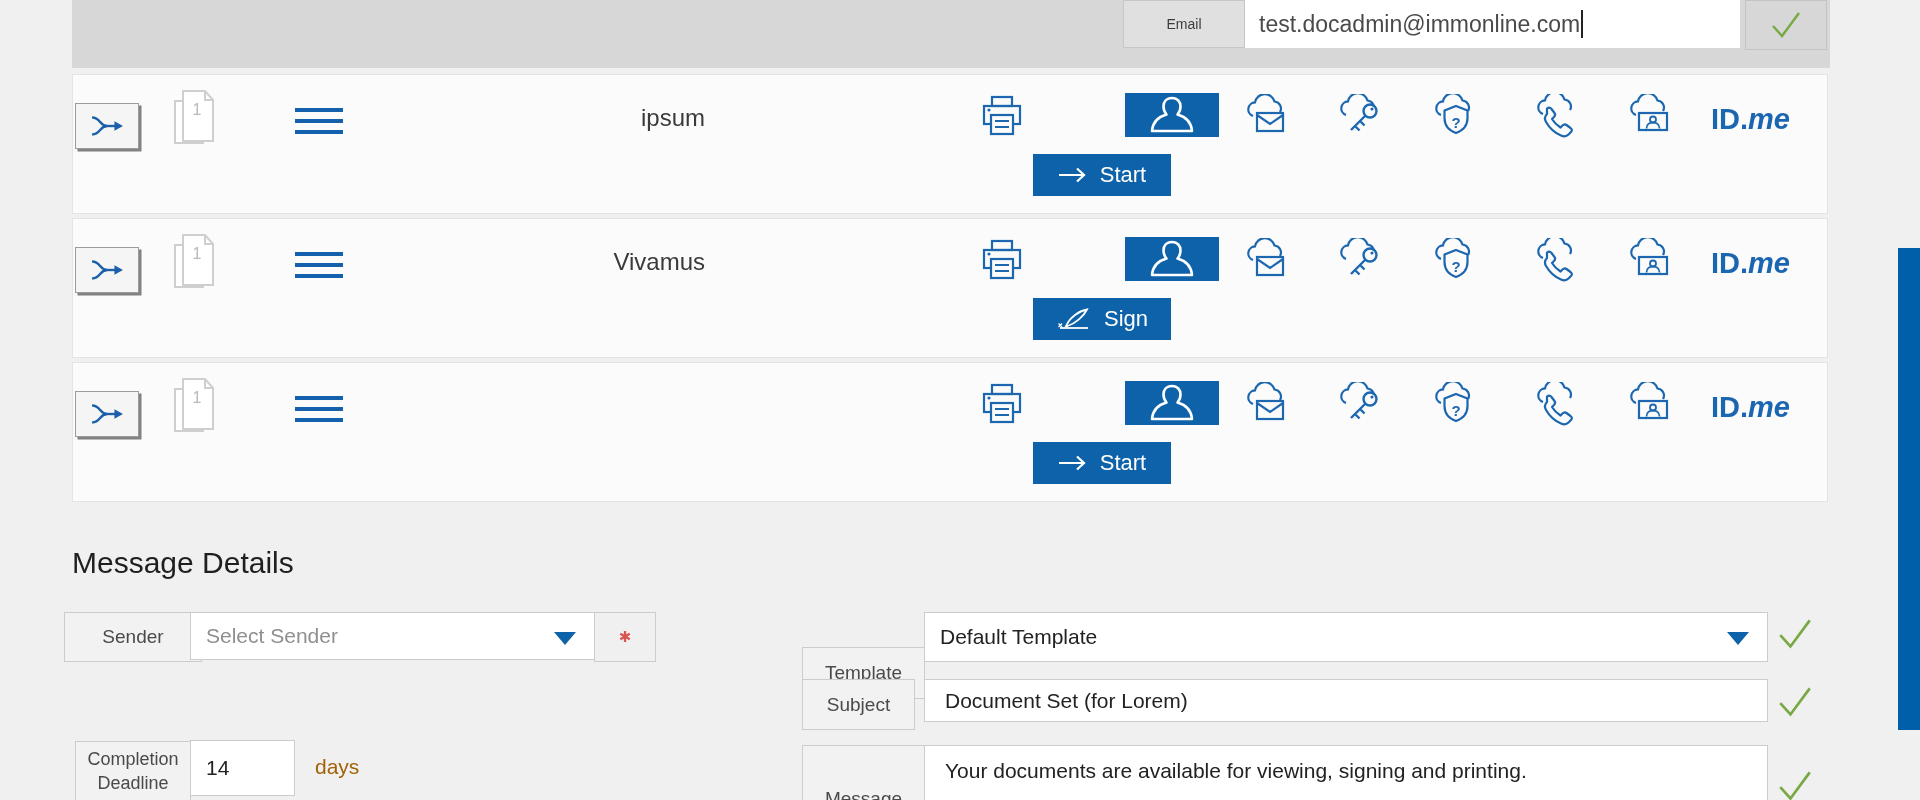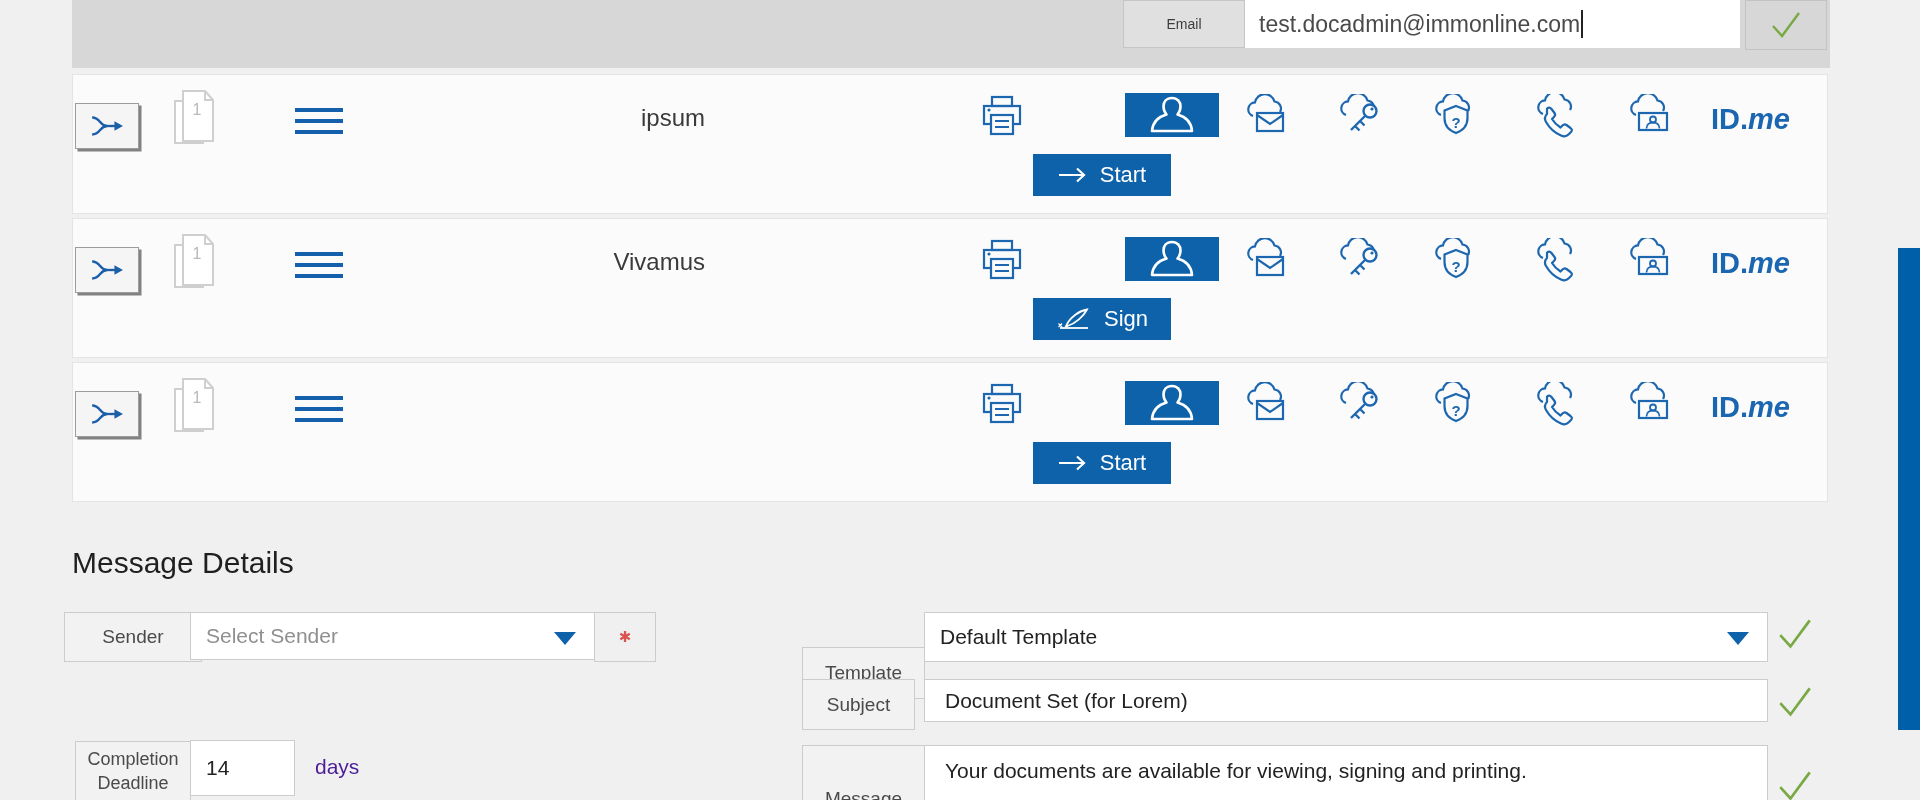--- a/index.html
+++ b/index.html
@@ -76,21 +76,21 @@
   .subj-label{left:802px;top:679px;width:113px;height:51px;}
   .subj-field{left:924px;top:679px;width:844px;height:43px;padding-left:20px;}
   .subj-check{left:1778px;top:686px;}
 
   .msg-label{left:802px;top:745px;width:123px;height:110px;align-items:flex-start;justify-content:center;padding-top:42px;}
   .msg-field{left:924px;top:745px;width:844px;height:110px;align-items:flex-start;padding-top:13px;padding-left:20px;}
   .msg-check{left:1778px;top:770px;}
 
   .dl-label{left:75px;top:741px;width:116px;height:60px;flex-direction:column;line-height:24px;font-size:18px;}
   .dl-input{left:190px;top:740px;width:105px;height:56px;font-size:21px;}
-  .dl-days{left:315px;top:755px;font-size:21px;color:#4c1d95;}
+  .dl-days{left:315px;top:755px;font-size:21px;color:#a16207;}
 </style>
 </head>
 <body>
 
 <svg width="0" height="0" style="position:absolute">
   <defs>
     <symbol id="ic-merge" viewBox="0 0 32 26">
       <g fill="none" stroke="#1a5fa8" stroke-width="2.2">
         <path d="M2 5 C 10 5 9 13 16 13"></path>
         <path d="M2 21 C 10 21 9 13 16 13"></path>

